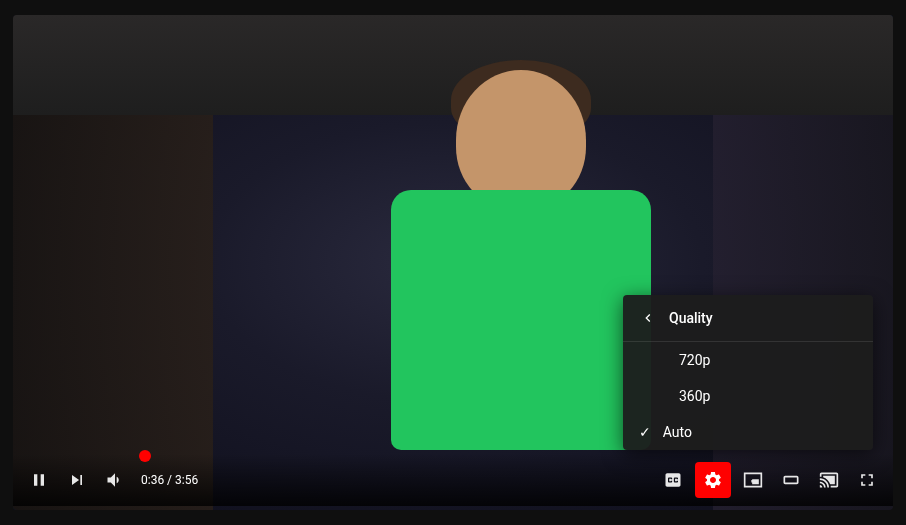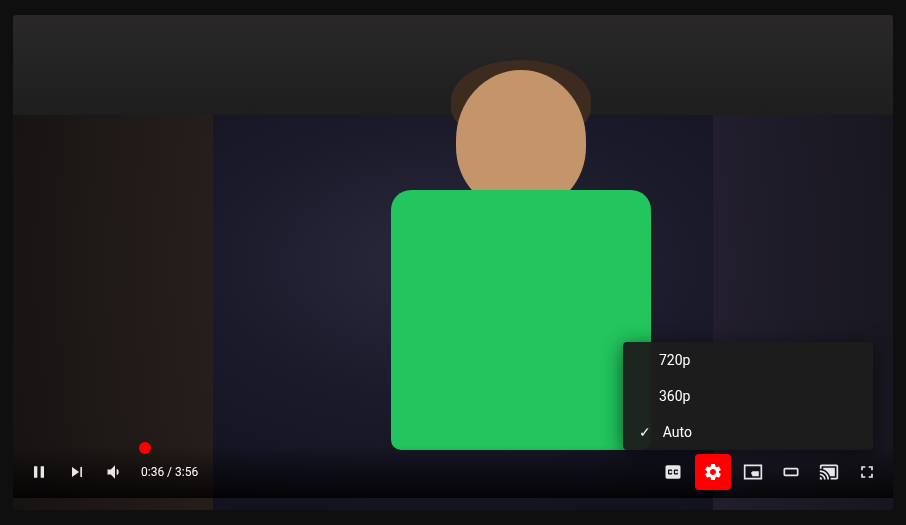--- a/index.html
+++ b/index.html
@@ -142,41 +142,41 @@
 
     .quality-title {
       color: #fff;
       font-size: 14px;
       font-weight: 500;
     }
 
     .quality-option {
       display: flex;
       align-items: center;
-      padding: 10px 16px 10px 36px;
+      padding: 10px 16px 10px 56px;
       cursor: pointer;
       color: #fff;
       font-size: 14px;
       position: relative;
     }
 
     .quality-option.selected {
       padding-left: 16px;
     }
 
     .check-icon {
       margin-right: 12px;
       color: #fff;
       font-size: 14px;
     }
 
     
     .controls-bar {
       position: absolute;
-      bottom: 12px;
+      bottom: 4px;
       left: 0; right: 0;
       height: 52px;
       background: linear-gradient(to top, rgba(0,0,0,0.8) 0%, transparent 100%);
       display: flex;
       flex-direction: column;
       justify-content: flex-end;
     }
 
     .progress-bar-container {
       height: 4px;
@@ -273,20 +273,28 @@
 
     <div class="person">
       <div class="person-hair"></div>
       <div class="person-head"></div>
       <div class="person-body"></div>
     </div>
   </div>
 
   <div class="quality-menu">
 
+    <div class="quality-header">
+      <div class="chevron-left">
+        <svg class="icon-svg-sm" viewBox="0 0 24 24">
+          <path d="M15.41 16.59L10.83 12l4.58-4.59L14 6l-6 6 6 6z"></path>
+        </svg>
+      </div>
+      <span class="quality-title">Quality</span>
+    </div>
 
     <div class="quality-option">
       <span>720p</span>
     </div>
     <div class="quality-option">
       <span>360p</span>
     </div>
     <div class="quality-option selected">
       <span class="check-icon">✓</span>
       <span>Auto</span>

